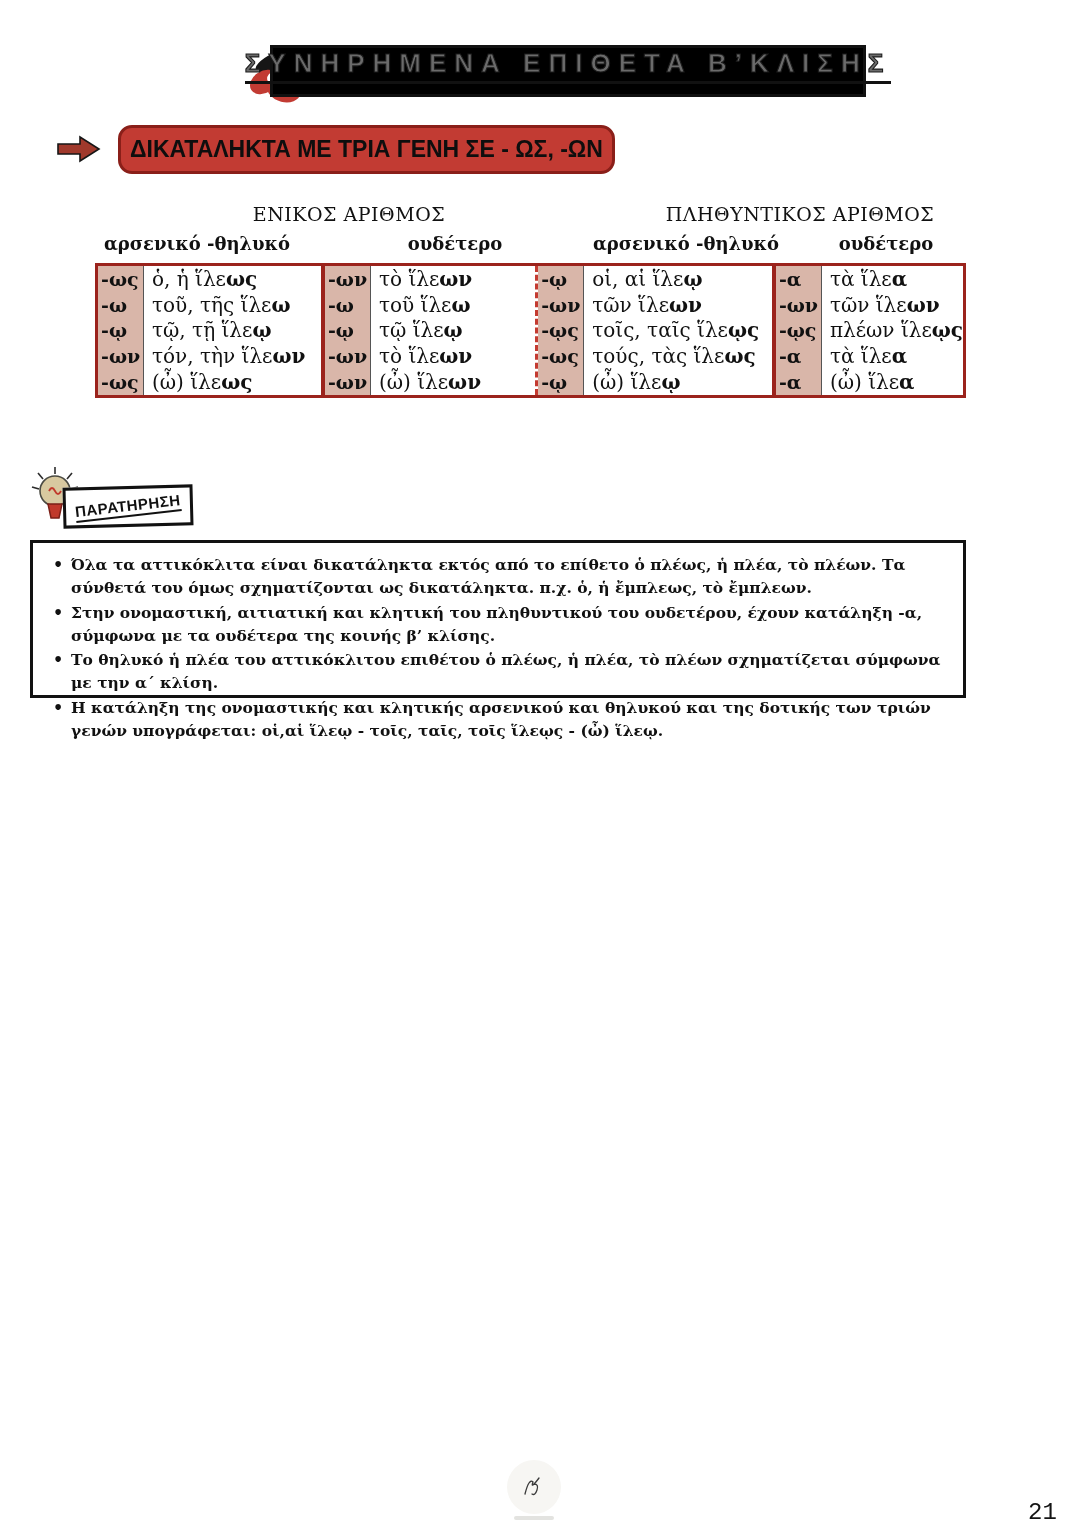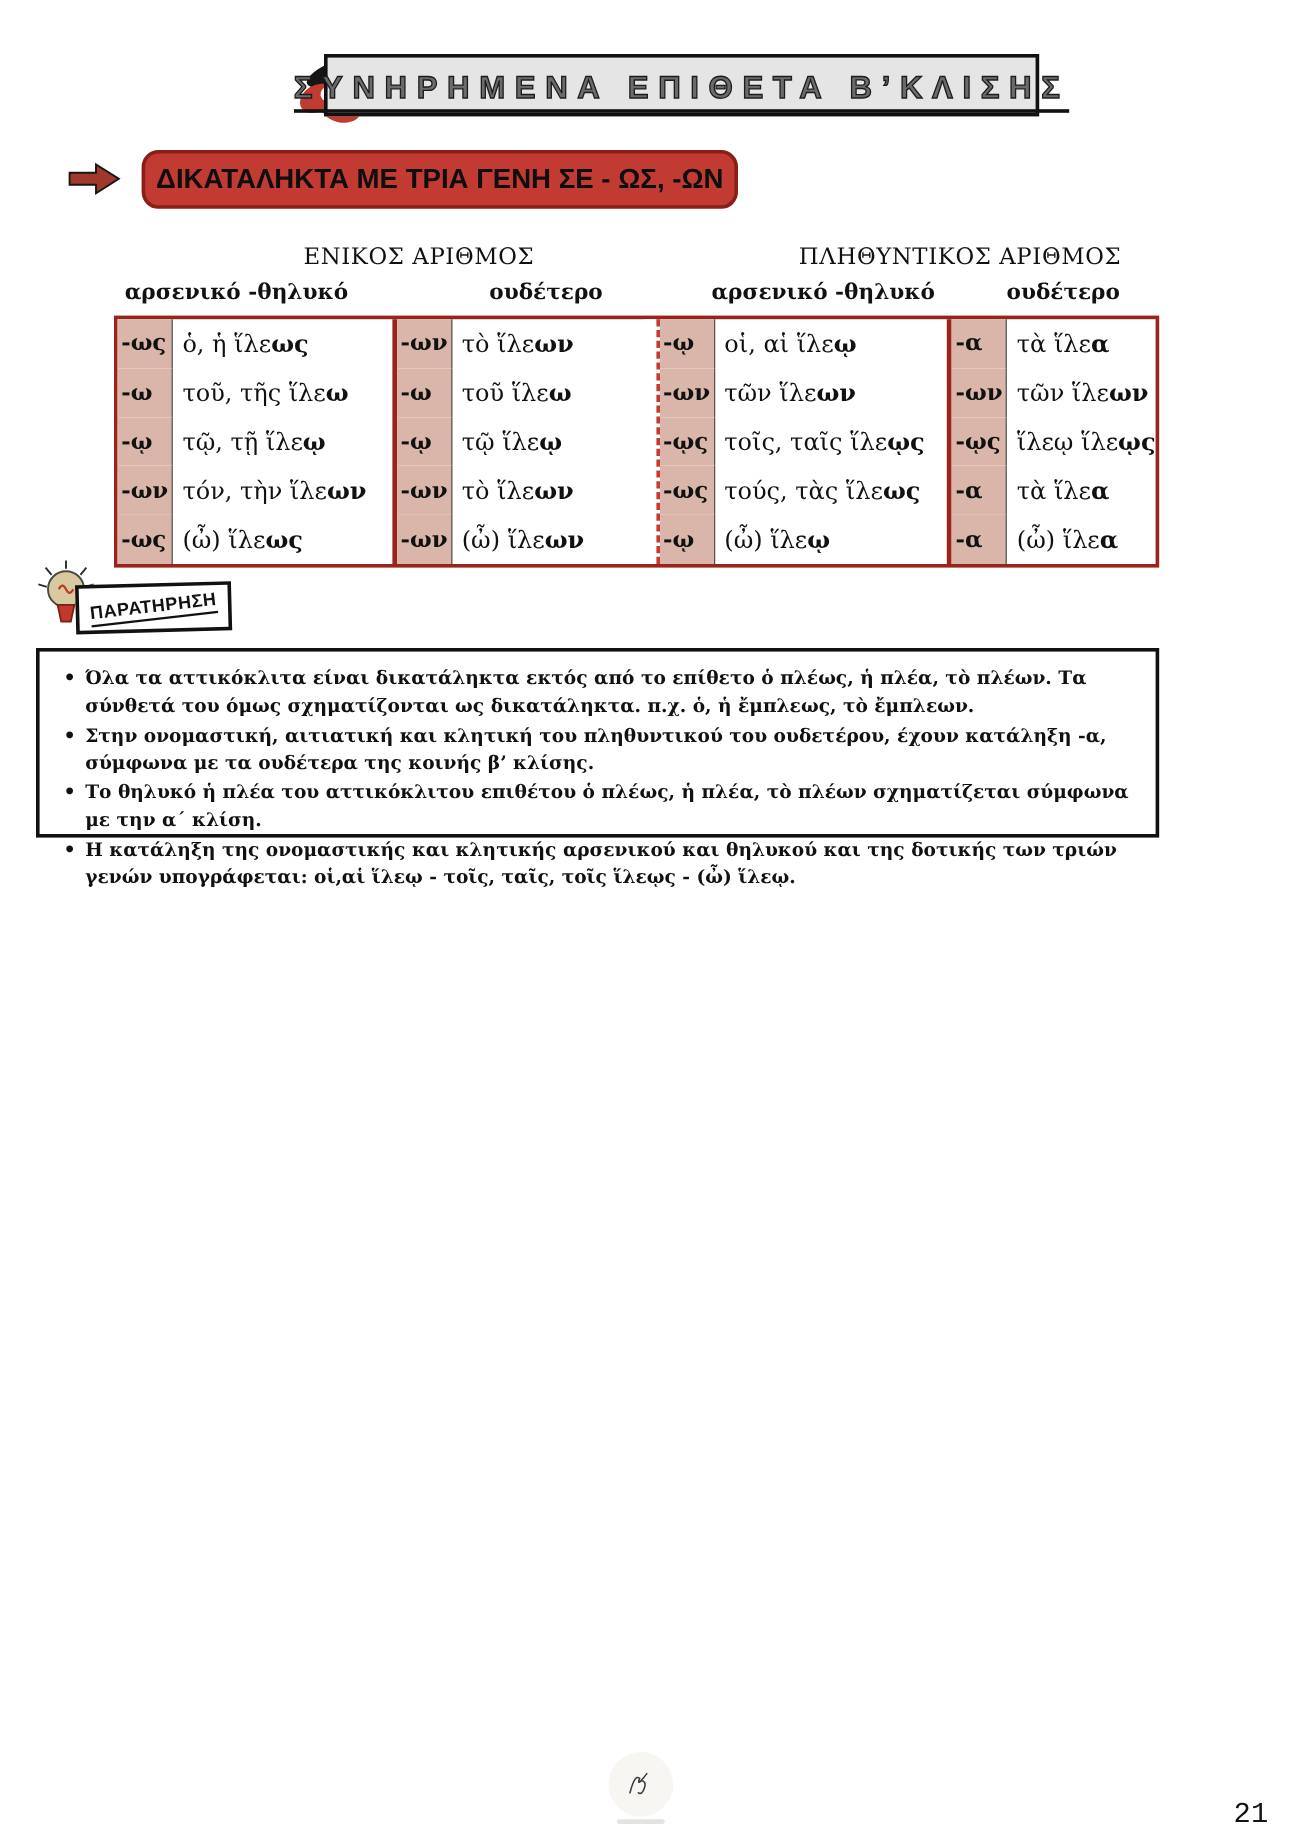--- a/index.html
+++ b/index.html
@@ -16,22 +16,22 @@
     width:1080px;height:1528px;
     background:#fff;
     font-family:"DejaVu Serif", serif;
     color:var(--ink);
     overflow:hidden;
   }
 
   
   .title-box{
     position:absolute;left:270px;top:45px;width:596px;height:52px;
-    border:3.5px solid #111;background:#e5e5e5;
-    display:flex;align-items:flex-end;justify-content:center;
+    border:3.5px solid #111;background:#000000;
+    display:flex;align-items:flex-start;justify-content:center;
   }
   .title-text{
     font-family:"Liberation Sans", sans-serif;
     font-weight:bold;font-size:26px;letter-spacing:8px;
     color:#6b6b6b;-webkit-text-stroke:1.1px #1c1c1c;
     border-bottom:3px solid #111;padding-bottom:2px;white-space:nowrap;
   }
   .title-blob{position:absolute;left:238px;top:44px;}
 
   
@@ -51,21 +51,21 @@
     position:absolute;top:203px;transform:translateX(-50%);
     font-family:"DejaVu Serif", serif;font-size:19px;letter-spacing:0.5px;white-space:nowrap;margin-left:24px;
   }
   .gen-header{
     position:absolute;top:233px;transform:translateX(-50%);
     font-family:"DejaVu Serif", serif;font-weight:bold;font-size:18px;white-space:nowrap;text-align:right;
   }
 
   
   .decl-table{
-    position:absolute;left:95px;top:263px;width:871px;height:210px;
+    position:absolute;left:95px;top:263px;width:871px;height:135px;
     border:3px solid var(--red-border);
     display:flex;background:#fff;
   }
   .tgroup{display:grid;grid-template-columns:46px 1fr;grid-auto-rows:1fr;height:100%;}
   .g1{width:229px;}
   .g2{width:210px;border-left:4px solid var(--red-border);}
   .tgap{width:10px;background:#fff;}
   .g3{width:243px;border-left:3px dashed #c43b31;}
   .g4{flex:1;border-left:4px solid var(--red-border);}
   .ecell{
@@ -262,21 +262,21 @@
         </div>
 
         <div class="ecell">-ων</div>
         <div class="fcell">
           <span class="fpre">τῶν ἵλε</span>
           <span class="fbold">ων</span>
         </div>
 
         <div class="ecell">-ῳς</div>
         <div class="fcell">
-          <span class="fpre">ἵλεῳ ἵλε</span>
+          <span class="fpre">πλέων ἵλε</span>
           <span class="fbold">ῳς</span>
         </div>
 
         <div class="ecell">-α</div>
         <div class="fcell">
           <span class="fpre">τὰ ἵλε</span>
           <span class="fbold">α</span>
         </div>
 
         <div class="ecell">-α</div>

